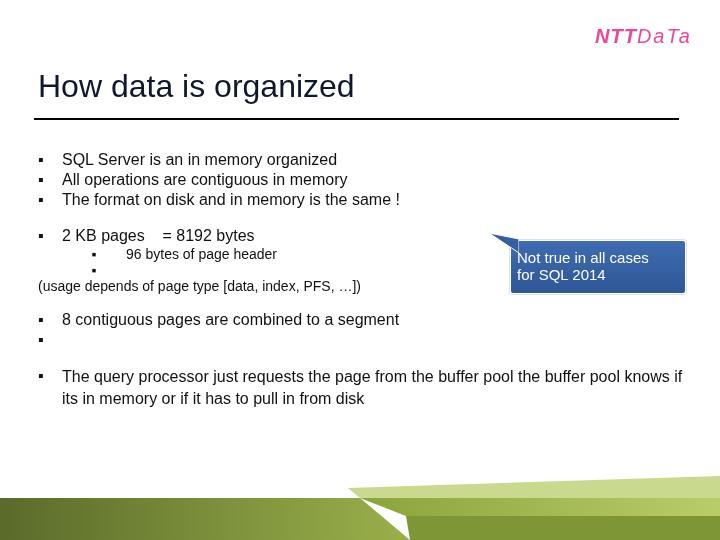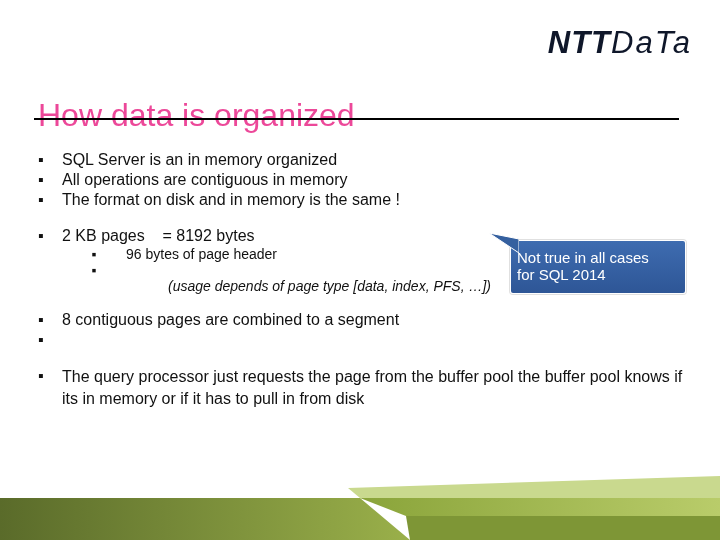--- a/index.html
+++ b/index.html
@@ -16,37 +16,36 @@
     width: 720px;
     height: 540px;
     position: relative;
   }
   .logo {
     position: absolute;
     top: 25px;
     right: 28px;
     font-family: Arial, sans-serif;
     font-weight: 900;
-    font-size: 31px;
+    font-size: 20px;
     letter-spacing: 1px;
-    color: #0f172a;
+    color: #ec4899;
     font-style: italic;
   }
   .logo .thin {
     font-weight: 400;
     font-style: italic;
     letter-spacing: 2px;
   }
   .title {
     position: absolute;
     top: 68px;
     left: 38px;
     font-size: 32px;
-    color: #ec4899;
-    margin-top: 29px;
+    color: #0f172a;
   }
   .title-underline {
     position: absolute;
     top: 118px;
     left: 34px;
     width: 645px;
     height: 2px;
     background: #000;
   }
   .content {
@@ -78,23 +77,21 @@
   }
   .b2 .mk {
     width: 28px;
     flex: 0 0 28px;
     text-align: center;
   }
   .gap {
     height: 16px;
   }
   .sub-ind {
-    margin-left: 130px;
     font-size: 14px;
-    font-style: italic;
   }
   .callout {
     position: absolute;
     top: 240px;
     right: 34px;
     width: 176px;
   }
   .callout-box {
     background: linear-gradient(to bottom, #3e6cb0 0%, #2e5696 100%);
     border: 1px solid #ffffff;

